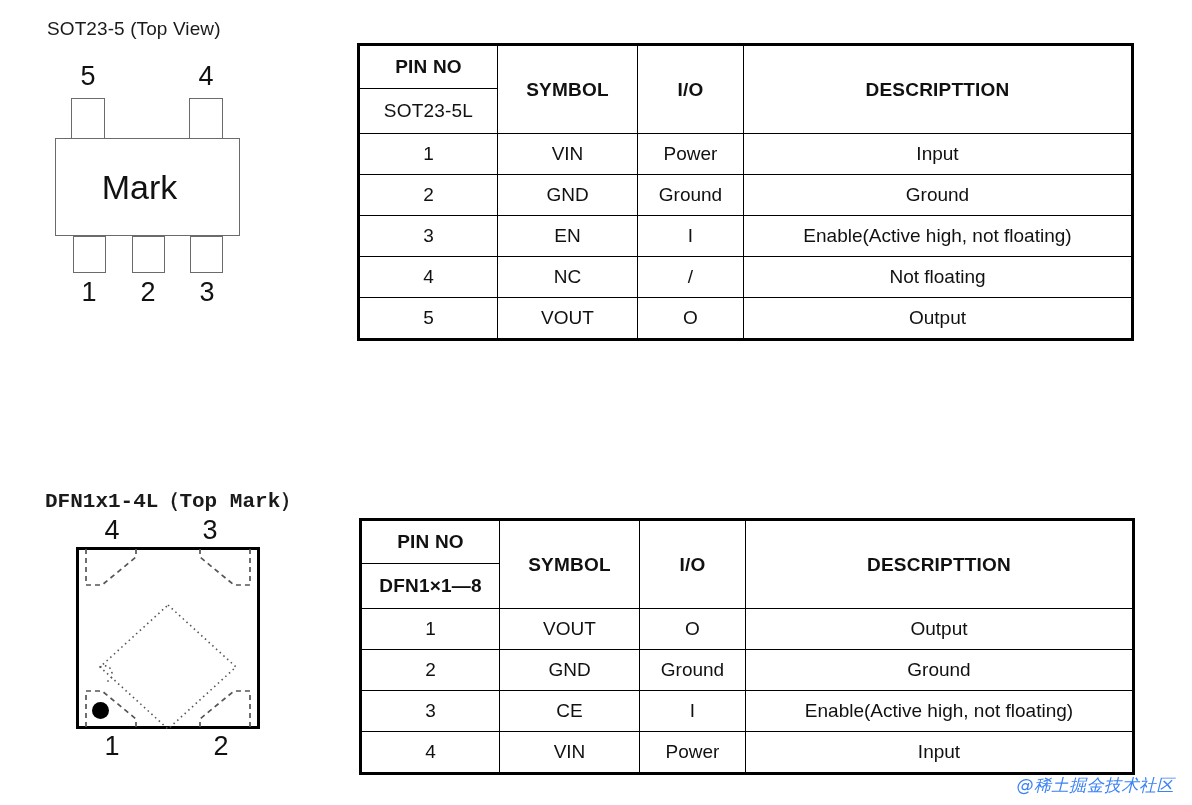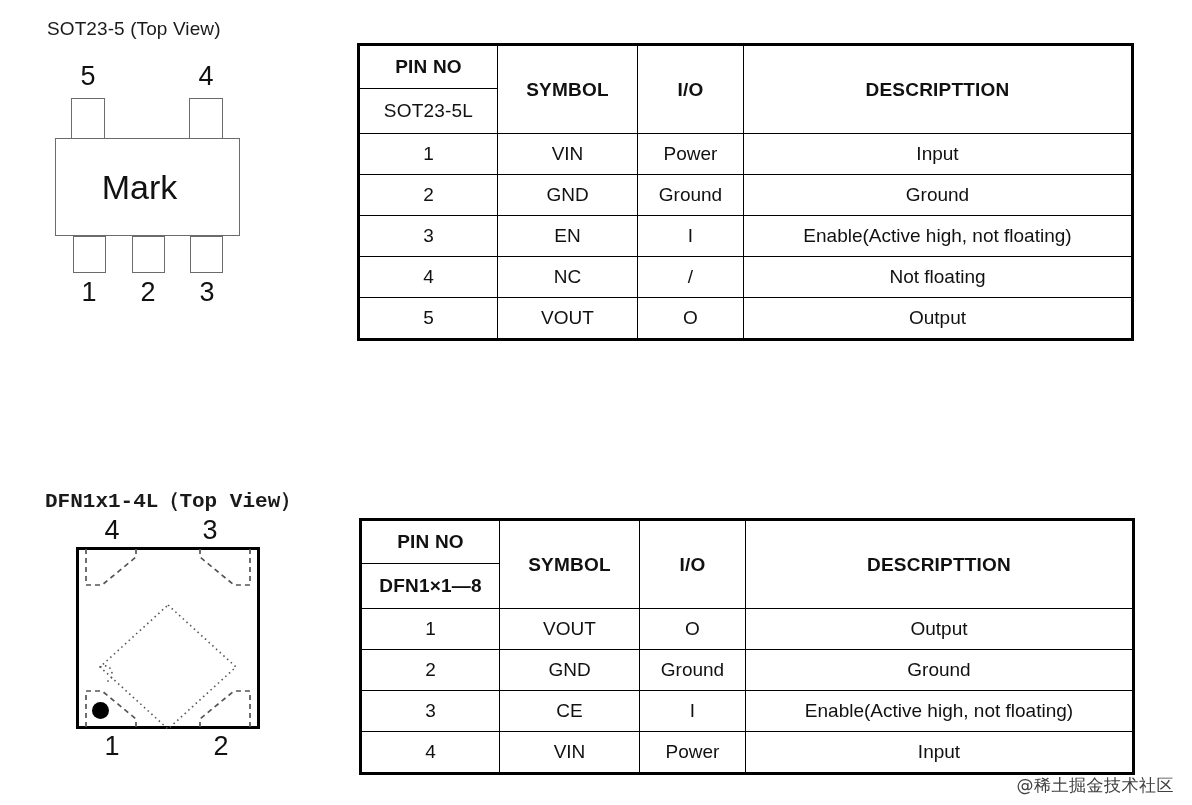--- a/index.html
+++ b/index.html
@@ -183,24 +183,25 @@
   .col-sym  { width: 140px; }
   .col-io   { width: 106px; }
   .col-desc { width: auto; }
 
   
   #watermark {
     position: absolute;
     right: 18px;
     bottom: 8px;
     font-size: 17px;
-    color: #404040;
+    color: #3b82f6;
     font-family: "DejaVu Sans", sans-serif;
     white-space: nowrap;
     letter-spacing: 0.5px;
+    font-style: italic;
   }
 </style>
 </head>
 <body>
 
 <div id="sot-title" class="pkg-title">SOT23-5 (Top View)</div>
 
 <div id="sot-pkg">
 
   <div class="sot-num top" id="sot-lbl5">5</div>
@@ -267,21 +268,21 @@
     </tr>
     <tr class="body-row">
       <td>5</td>
       <td>VOUT</td>
       <td>O</td>
       <td>Output</td>
     </tr>
   </tbody>
 </table>
 
-<div id="dfn-title" class="pkg-title">DFN1x1-4L（Top View）</div>
+<div id="dfn-title" class="pkg-title">DFN1x1-4L（Top Mark）</div>
 
 <div id="dfn-pkg">
 
   <div class="dfn-num" id="dfn-lbl4">4</div>
   <div class="dfn-num" id="dfn-lbl3">3</div>
 
   <div class="dfn-body"></div>
 
   <svg class="dfn-svg" width="300" height="250">
 

